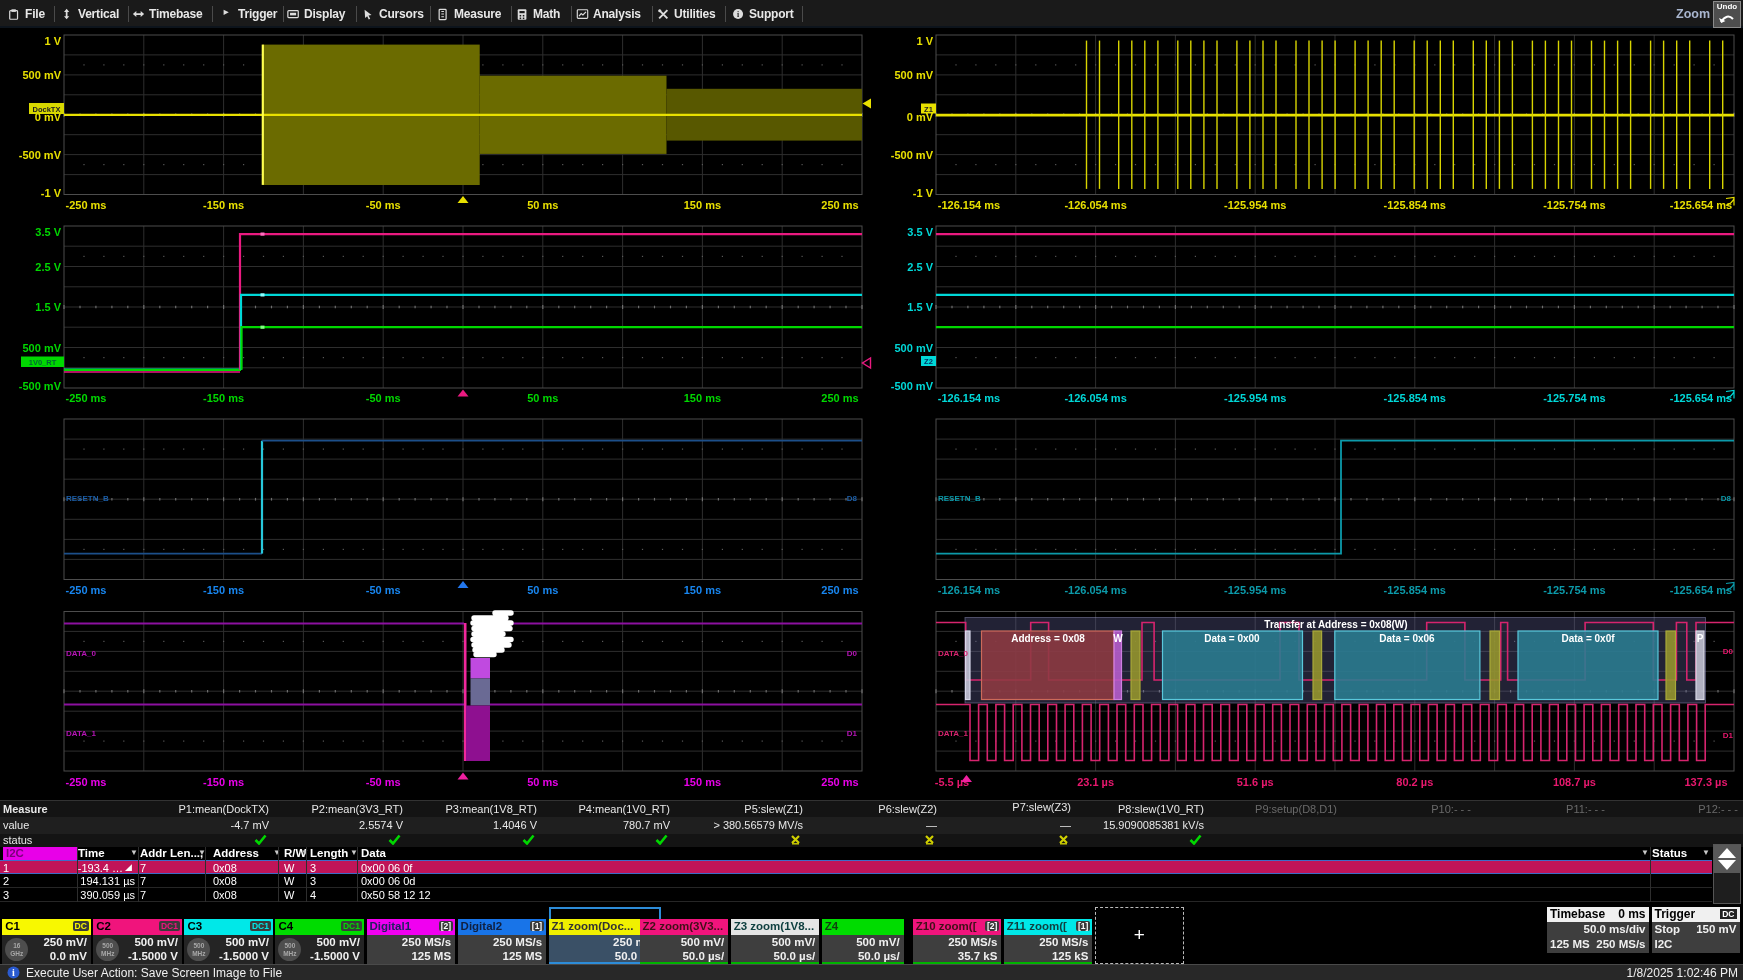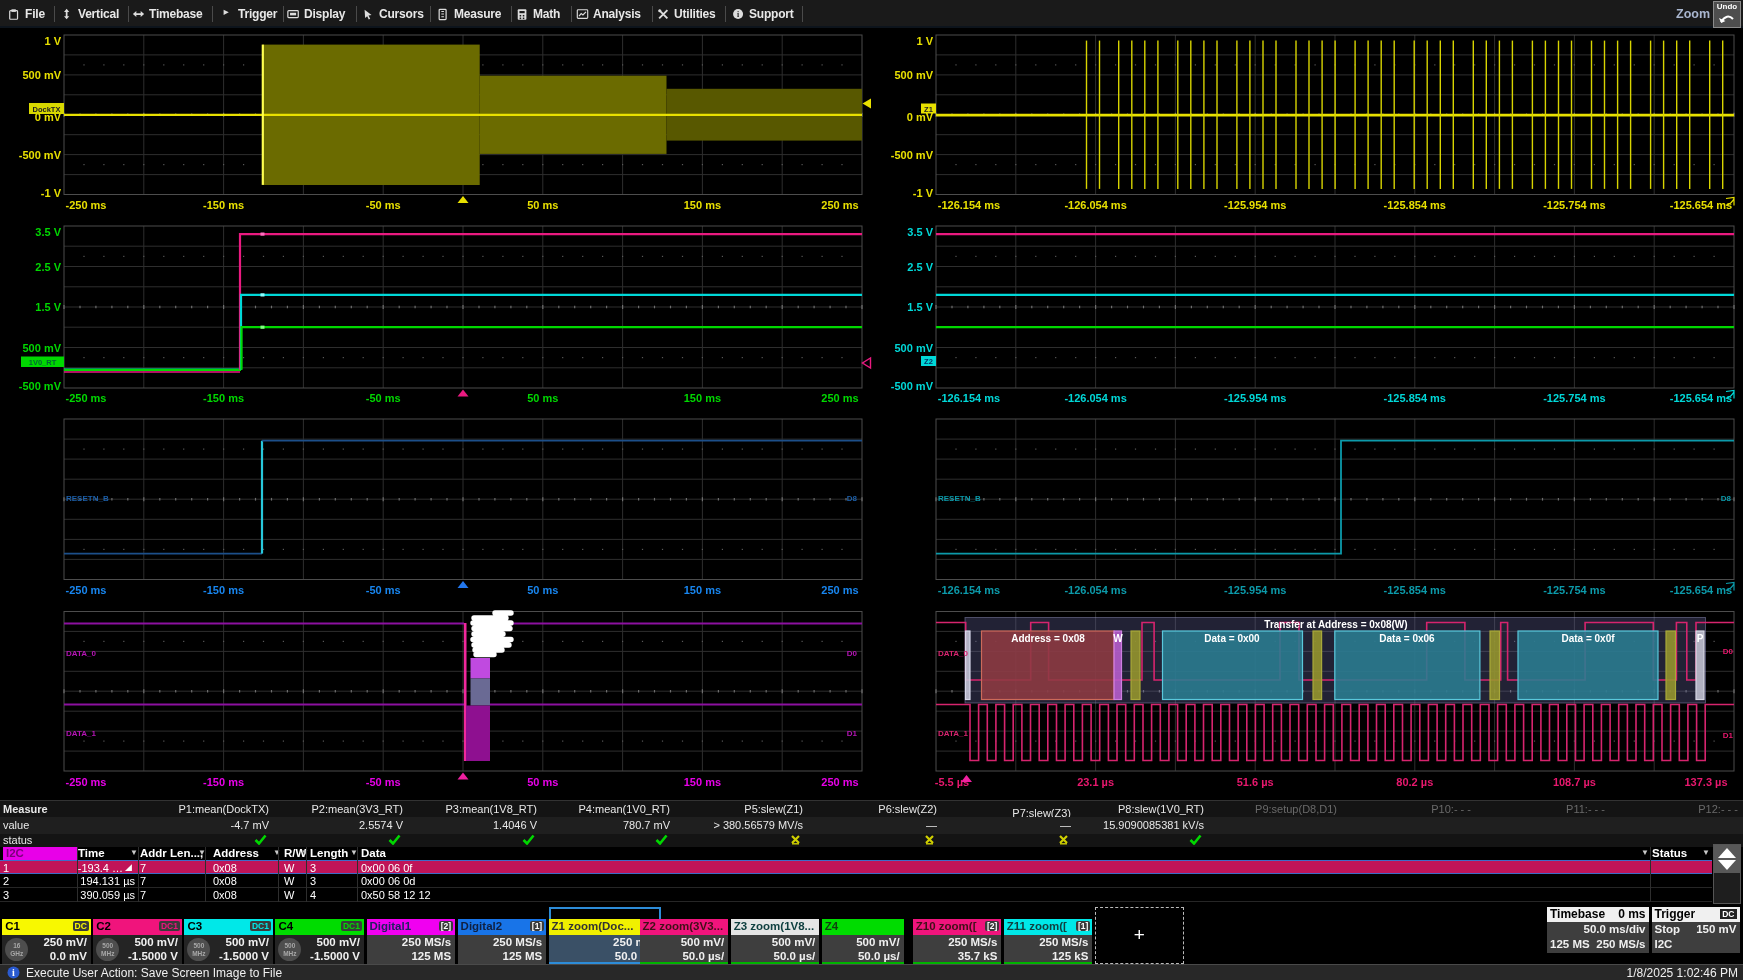--- a/index.html
+++ b/index.html
@@ -1456,21 +1456,21 @@
 <polygon points="961.0,782.0 972.0,782.0 966.5,775.0" fill="#f020a0"></polygon>
 </svg>
 <div class="mrow" style="top:800px;height:17px;background:#141414;border-top:1px solid #333">
     <span style="position:absolute;left:3px;top:2px;font-weight:bold">Measure</span>
 <span class="mcell" style="right:1474px;top:2px;color:#e8e8e8">P1:mean(DockTX)</span>
 <span class="mcell" style="right:1340px;top:2px;color:#e8e8e8">P2:mean(3V3_RT)</span>
 <span class="mcell" style="right:1206px;top:2px;color:#e8e8e8">P3:mean(1V8_RT)</span>
 <span class="mcell" style="right:1073px;top:2px;color:#e8e8e8">P4:mean(1V0_RT)</span>
 <span class="mcell" style="right:940px;top:2px;color:#e8e8e8">P5:slew(Z1)</span>
 <span class="mcell" style="right:806px;top:2px;color:#e8e8e8">P6:slew(Z2)</span>
-<span class="mcell" style="right:672px;top:6px;color:#e8e8e8">P7:slew(Z3)</span>
+<span class="mcell" style="right:672px;top:0;color:#e8e8e8">P7:slew(Z3)</span>
 <span class="mcell" style="right:539px;top:2px;color:#e8e8e8">P8:slew(1V0_RT)</span>
 <span class="mcell" style="right:406px;top:2px;color:#6a6a6a">P9:setup(D8,D1)</span>
 <span class="mcell" style="right:272px;top:2px;color:#6a6a6a">P10:- - -</span>
 <span class="mcell" style="right:138px;top:2px;color:#6a6a6a">P11:- - -</span>
 <span class="mcell" style="right:5px;top:2px;color:#6a6a6a">P12:- - -</span>
 </div>
 <div class="mrow" style="top:817px;height:16.5px;background:#1f1f1f">
     <span style="position:absolute;left:3px;top:2px">value</span>
 <span class="mcell" style="right:1474px;top:2px">-4.7 mV</span>
 <span class="mcell" style="right:1340px;top:2px">2.5574 V</span>

